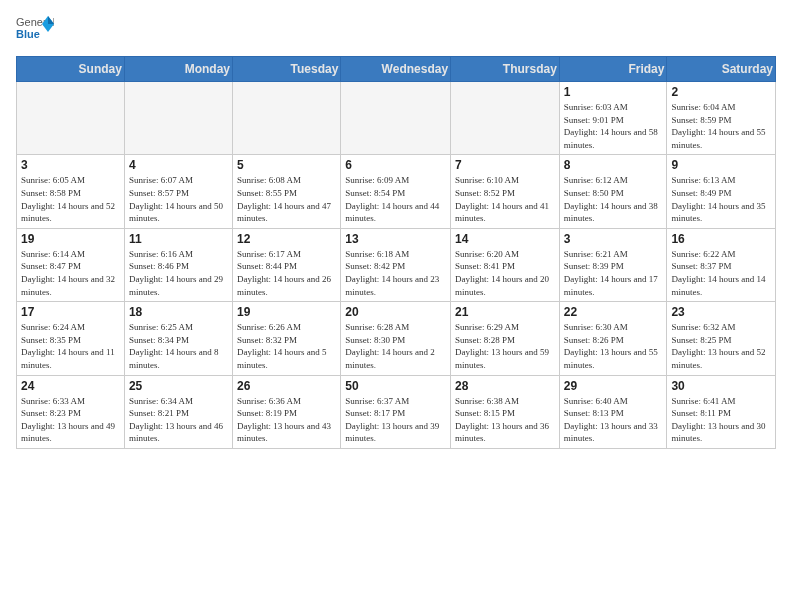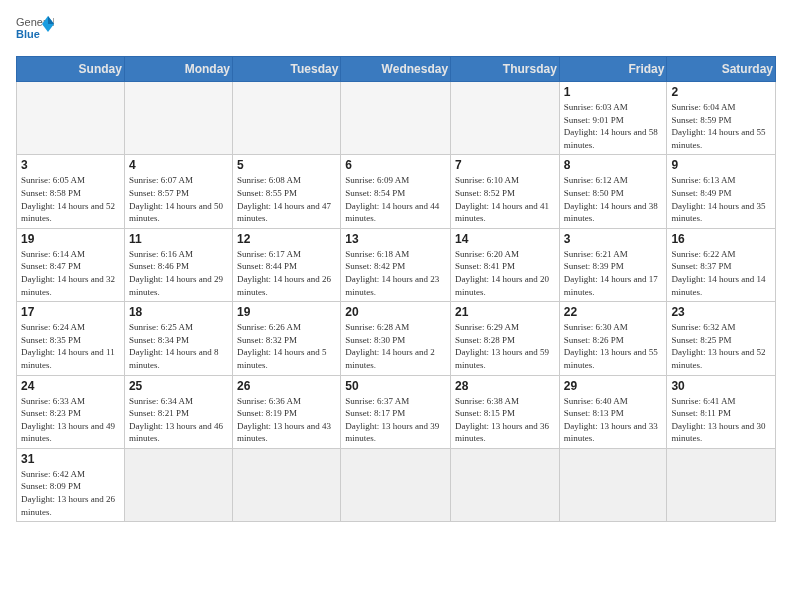--- a/index.html
+++ b/index.html
@@ -244,27 +244,15 @@
           </td>
           <td>
             <span class="day-number">29</span>
             <div class="day-info">Sunrise: 6:40 AM<br>Sunset: 8:13 PM<br>Daylight: 13 hours and 33 minutes.</div>
           </td>
           <td>
             <span class="day-number">30</span>
             <div class="day-info">Sunrise: 6:41 AM<br>Sunset: 8:11 PM<br>Daylight: 13 hours and 30 minutes.</div>
           </td>
         </tr>
-        <tr>
-          <td>
-            <span class="day-number">31</span>
-            <div class="day-info">Sunrise: 6:42 AM<br>Sunset: 8:09 PM<br>Daylight: 13 hours and 26 minutes.</div>
-          </td>
-          <td class="last-row"></td>
-          <td class="last-row"></td>
-          <td class="last-row"></td>
-          <td class="last-row"></td>
-          <td class="last-row"></td>
-          <td class="last-row"></td>
-        </tr>
       </tbody>
   </table>
 </div>
 
 </body></html>

